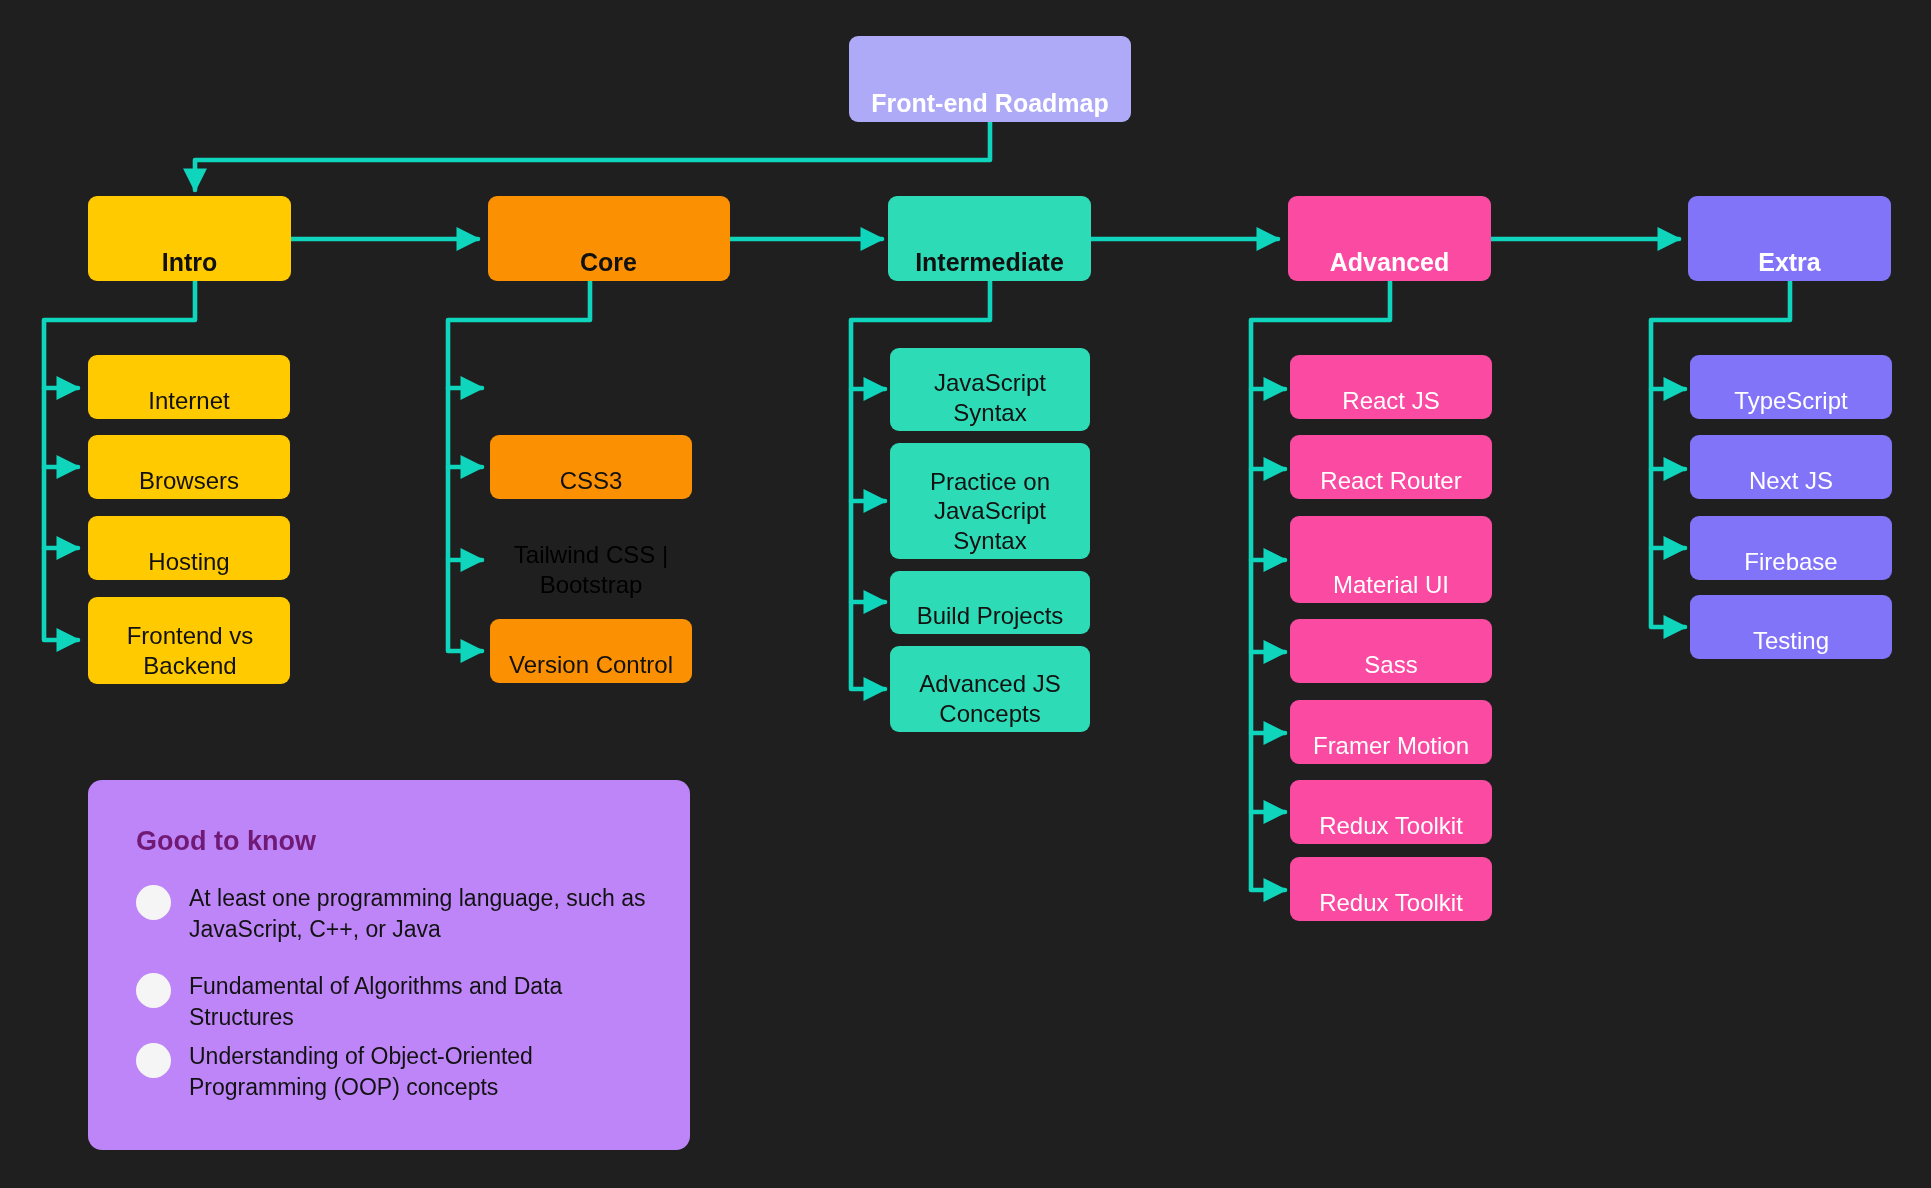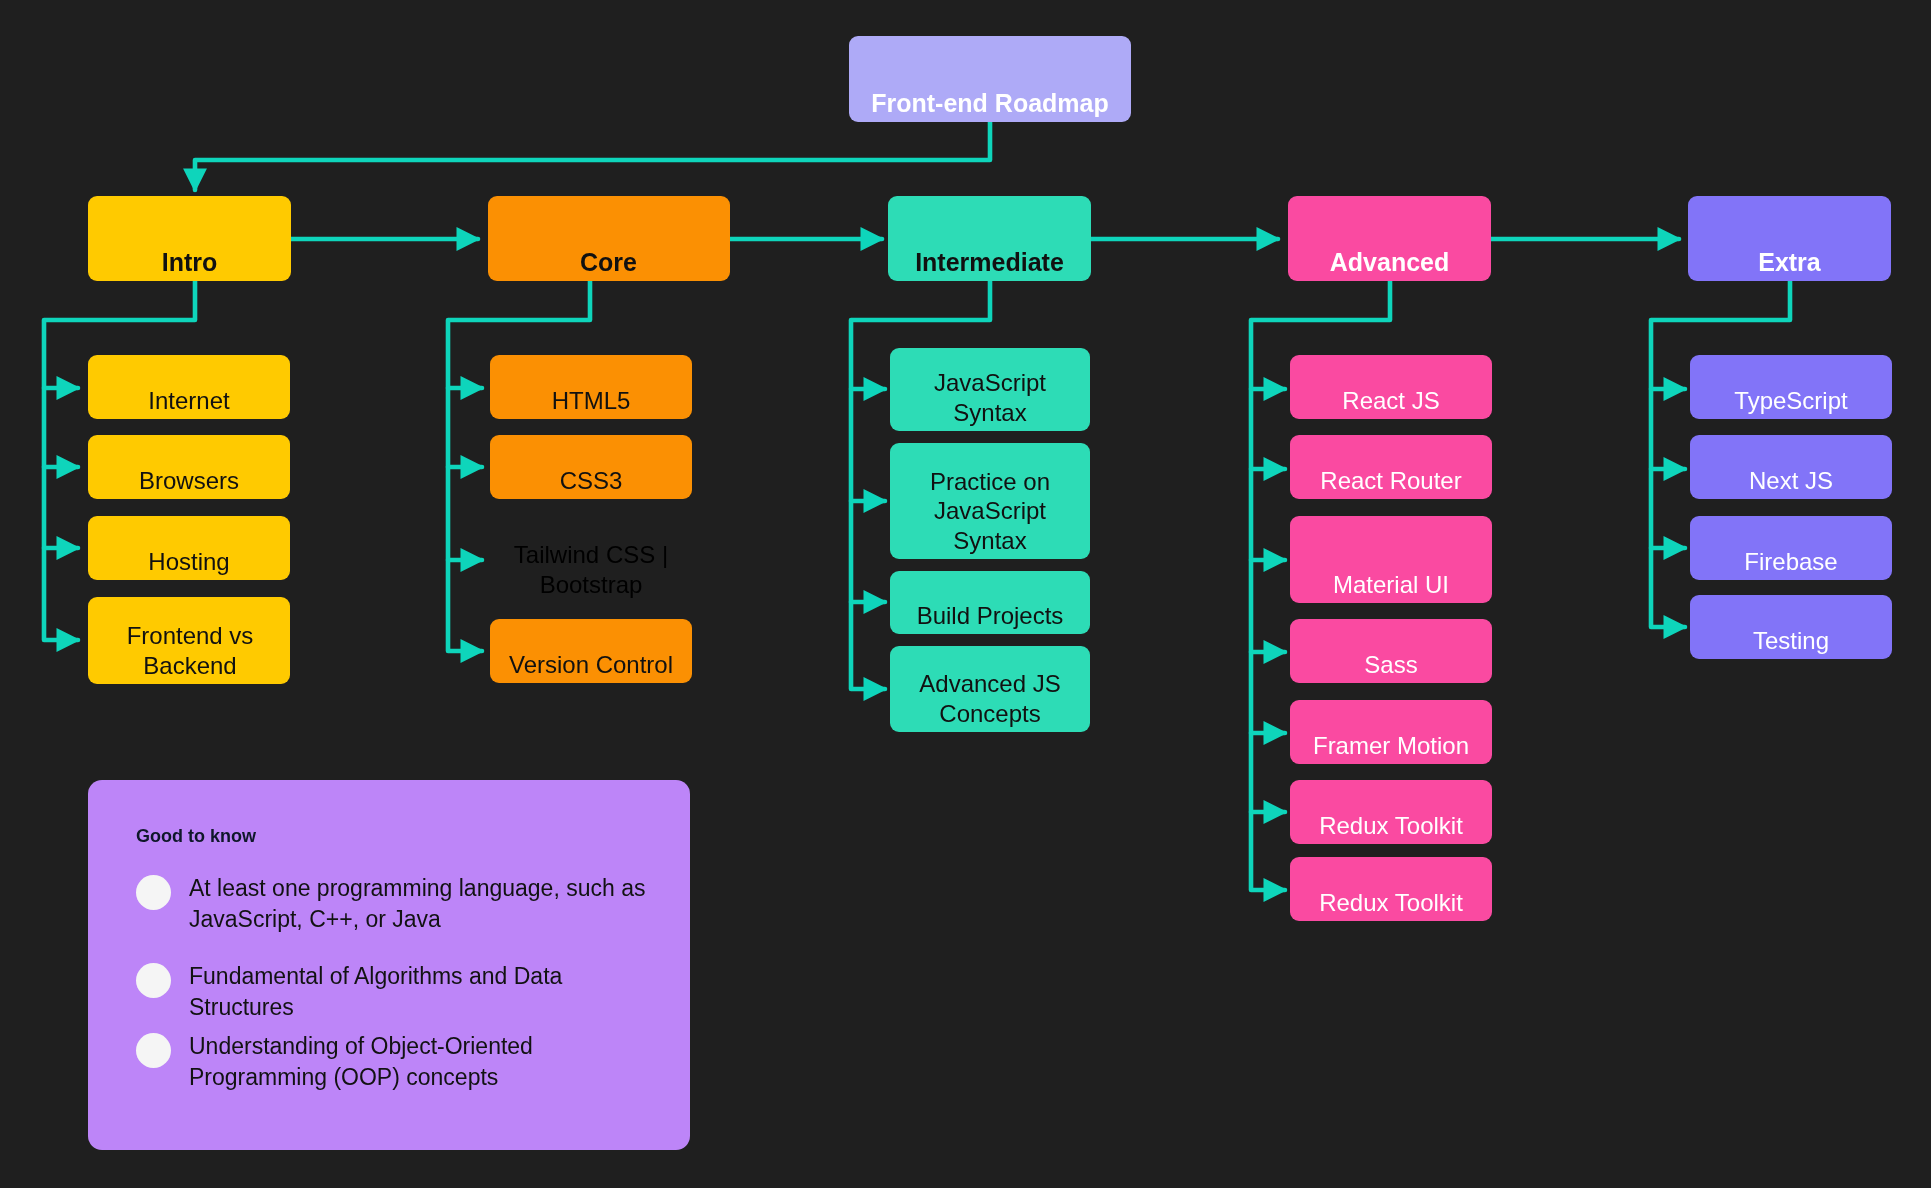--- a/index.html
+++ b/index.html
@@ -29,21 +29,21 @@
 
   
   #panel{
     position:absolute;
     box-sizing:border-box;
     border-radius:14px;
     z-index:3;
     padding:30px 34px 30px 48px;
   }
   #panel .panel-title{
-    font-size:18px;font-weight:bold;color:#0f172a;
+    font-size:27px;font-weight:bold;color:#701a75;
     margin:16px 0 26px 0;
   }
   .bullet-row{display:flex;align-items:flex-start;margin-bottom:26px;}
   .bullet-dot{
     flex:0 0 auto;
     width:35px;height:35px;border-radius:50%;
     background:#f5f5f5;margin-right:18px;margin-top:2px;
   }
   .bullet-text{
     font-size:23px;color:#121212;line-height:1.35;max-width:470px;
@@ -125,23 +125,20 @@
   <div class="node leaf" style="left: 88px; top: 435px; width: 202px; height: 64px; background: rgb(255, 202, 0); color: rgb(17, 17, 17);">
     <span>Browsers</span>
   </div>
   <div class="node leaf" style="left: 88px; top: 516px; width: 202px; height: 64px; background: rgb(255, 202, 0); color: rgb(17, 17, 17);">
     <span>Hosting</span>
   </div>
   <div class="node leaf" style="left: 88px; top: 597px; width: 202px; height: 87px; background: rgb(255, 202, 0); color: rgb(17, 17, 17); padding-left: 10px;">
     <span>Frontend vs Backend</span>
   </div>
 
-  <div class="node leaf" style="left: 490px; top: 355px; width: 202px; height: 64px; background: rgb(251, 144, 3); color: rgb(17, 17, 17);">
-    <span>HTML5</span>
-  </div>
   <div class="node leaf" style="left: 490px; top: 435px; width: 202px; height: 64px; background: rgb(251, 144, 3); color: rgb(17, 17, 17);">
     <span>CSS3</span>
   </div>
   <div class="node leaf" style="left:490px;top:516px;width:202px;height:87px;">
     <span>Tailwind CSS | Bootstrap</span>
   </div>
   <div class="node leaf" style="left: 490px; top: 619px; width: 202px; height: 64px; background: rgb(251, 144, 3); color: rgb(17, 17, 17);">
     <span>Version Control</span>
   </div>
 

